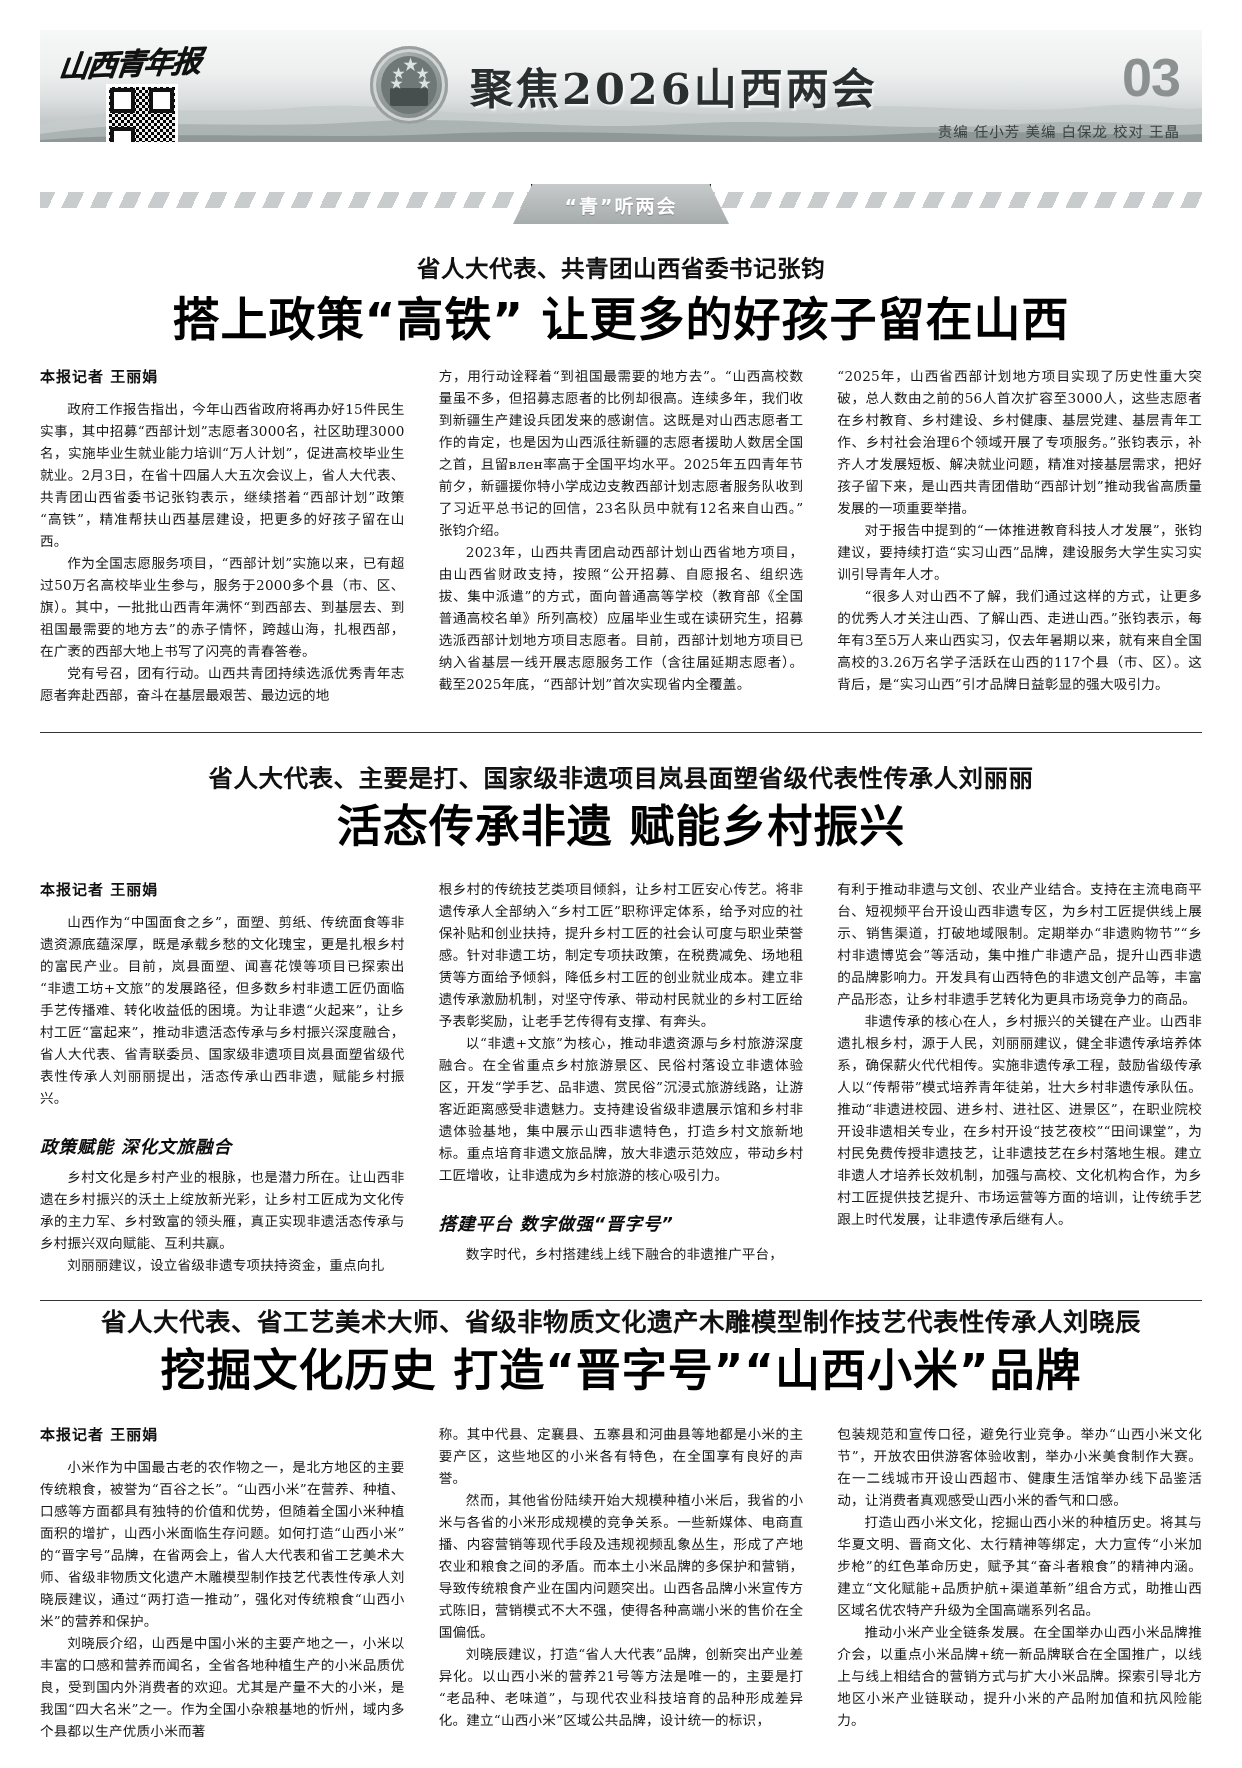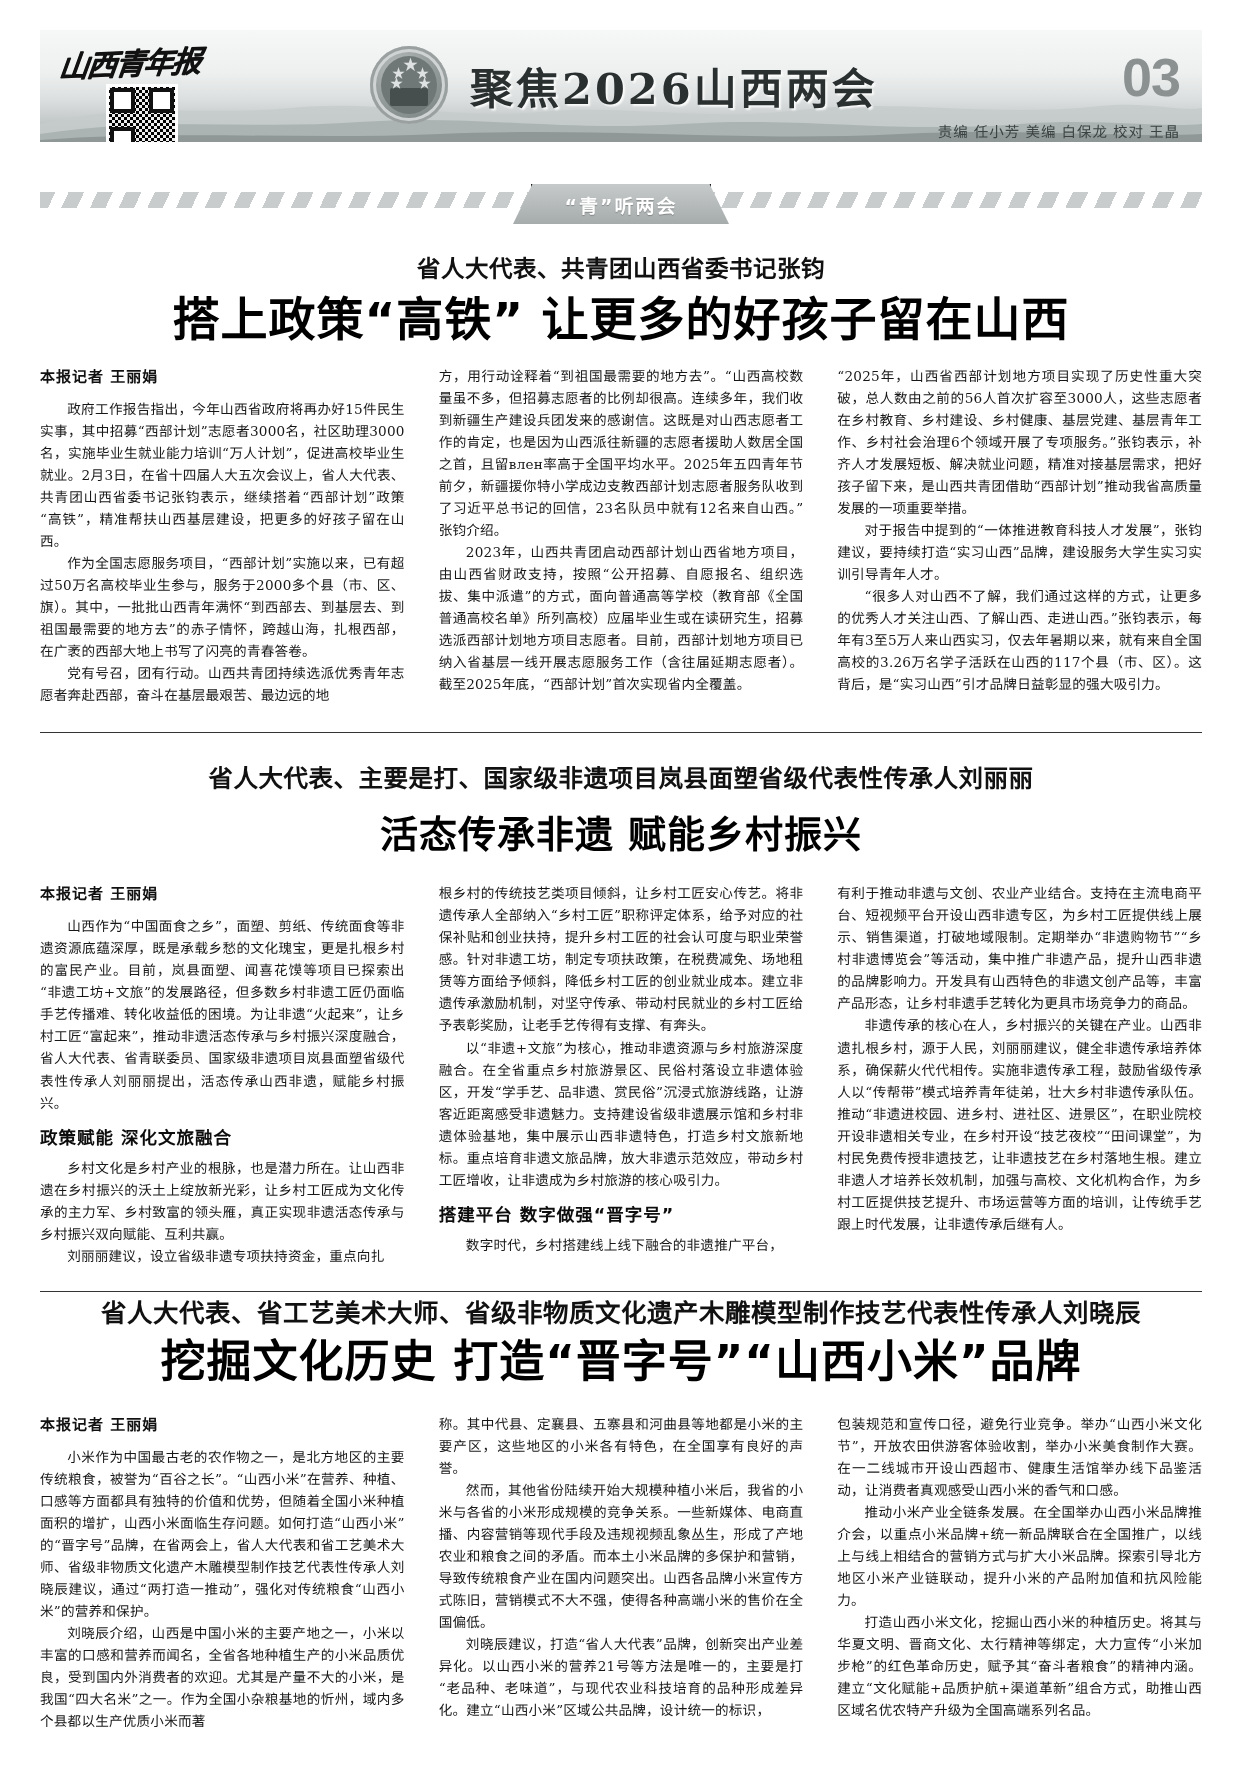--- a/index.html
+++ b/index.html
@@ -118,21 +118,21 @@
     font-weight:700;color:#000;
     letter-spacing:1px;
     line-height:1.12;
   }
 
   
   .a1 .kicker{font-size:23.5px;margin-top:30px;}
   .a1 .headline{font-size:47px;margin-top:10px;}
   
   .a2 .kicker{font-size:24.5px;margin-top:0;}
-  .a2 .headline{font-size:38px;margin-top:20px;}
+  .a2 .headline{font-size:45px;margin-top:8px;}
   
   .a3 .kicker{font-size:25.5px;margin-top:0;}
   .a3 .headline{font-size:45px;margin-top:8px;}
 
   .byline{
     font-family:"DejaVu Sans","Liberation Sans",sans-serif;
     font-size:15px;font-weight:700;color:#111;letter-spacing:1px;
     margin-bottom:12px;
   }
   .cols{
@@ -145,21 +145,21 @@
     font-family:"DejaVu Serif","Liberation Serif",serif;
     font-size:13.6px;line-height:1.62;color:#171717;
     text-align:justify;text-justify:inter-character;
     text-indent:2em;
     letter-spacing:0.2px;
   }
   .col p.noind{text-indent:0;}
   .subhead{
     font-family:"DejaVu Sans","Liberation Sans",sans-serif;
     font-size:17.5px;font-weight:700;color:#0d0d0d;letter-spacing:1px;
-    margin:10px 0 8px 0;text-indent:0;
+    margin:24px 0 8px 0;text-indent:0;font-style:italic;
   }
   .rule{
     margin:0 40px;height:1px;background:#111;opacity:.85;
   }
   .a1wrap{margin-top:18px;}
   .a2wrap{margin-top:26px;}
   .a3wrap{margin-top:26px;}
 </style>
 </head>
 <body>
@@ -271,20 +271,20 @@
           <p>小米作为中国最古老的农作物之一，是北方地区的主要传统粮食，被誉为“百谷之长”。“山西小米”在营养、种植、口感等方面都具有独特的价值和优势，但随着全国小米种植面积的增扩，山西小米面临生存问题。如何打造“山西小米”的“晋字号”品牌，在省两会上，省人大代表和省工艺美术大师、省级非物质文化遗产木雕模型制作技艺代表性传承人刘晓辰建议，通过“两打造一推动”，强化对传统粮食“山西小米”的营养和保护。</p>
           <p>刘晓辰介绍，山西是中国小米的主要产地之一，小米以丰富的口感和营养而闻名，全省各地种植生产的小米品质优良，受到国内外消费者的欢迎。尤其是产量不大的小米，是我国“四大名米”之一。作为全国小杂粮基地的忻州，域内多个县都以生产优质小米而著</p>
         </div>
         <div class="col">
           <p class="noind">称。其中代县、定襄县、五寨县和河曲县等地都是小米的主要产区，这些地区的小米各有特色，在全国享有良好的声誉。</p>
           <p>然而，其他省份陆续开始大规模种植小米后，我省的小米与各省的小米形成规模的竞争关系。一些新媒体、电商直播、内容营销等现代手段及违规视频乱象丛生，形成了产地农业和粮食之间的矛盾。而本土小米品牌的多保护和营销，导致传统粮食产业在国内问题突出。山西各品牌小米宣传方式陈旧，营销模式不大不强，使得各种高端小米的售价在全国偏低。</p>
           <p>刘晓辰建议，打造“省人大代表”品牌，创新突出产业差异化。以山西小米的营养21号等方法是唯一的，主要是打“老品种、老味道”，与现代农业科技培育的品种形成差异化。建立“山西小米”区域公共品牌，设计统一的标识，</p>
         </div>
         <div class="col">
           <p class="noind">包装规范和宣传口径，避免行业竞争。举办“山西小米文化节”，开放农田供游客体验收割，举办小米美食制作大赛。在一二线城市开设山西超市、健康生活馆举办线下品鉴活动，让消费者真观感受山西小米的香气和口感。</p>
+          <p>打造山西小米文化，挖掘山西小米的种植历史。将其与华夏文明、晋商文化、太行精神等绑定，大力宣传“小米加步枪”的红色革命历史，赋予其“奋斗者粮食”的精神内涵。建立“文化赋能+品质护航+渠道革新”组合方式，助推山西区域名优农特产升级为全国高端系列名品。</p>
           <p>推动小米产业全链条发展。在全国举办山西小米品牌推介会，以重点小米品牌+统一新品牌联合在全国推广，以线上与线上相结合的营销方式与扩大小米品牌。探索引导北方地区小米产业链联动，提升小米的产品附加值和抗风险能力。</p>
-          <p>打造山西小米文化，挖掘山西小米的种植历史。将其与华夏文明、晋商文化、太行精神等绑定，大力宣传“小米加步枪”的红色革命历史，赋予其“奋斗者粮食”的精神内涵。建立“文化赋能+品质护航+渠道革新”组合方式，助推山西区域名优农特产升级为全国高端系列名品。</p>
         </div>
       </div>
     </div>
   </div>
 
 </div>
 
 </body></html>

